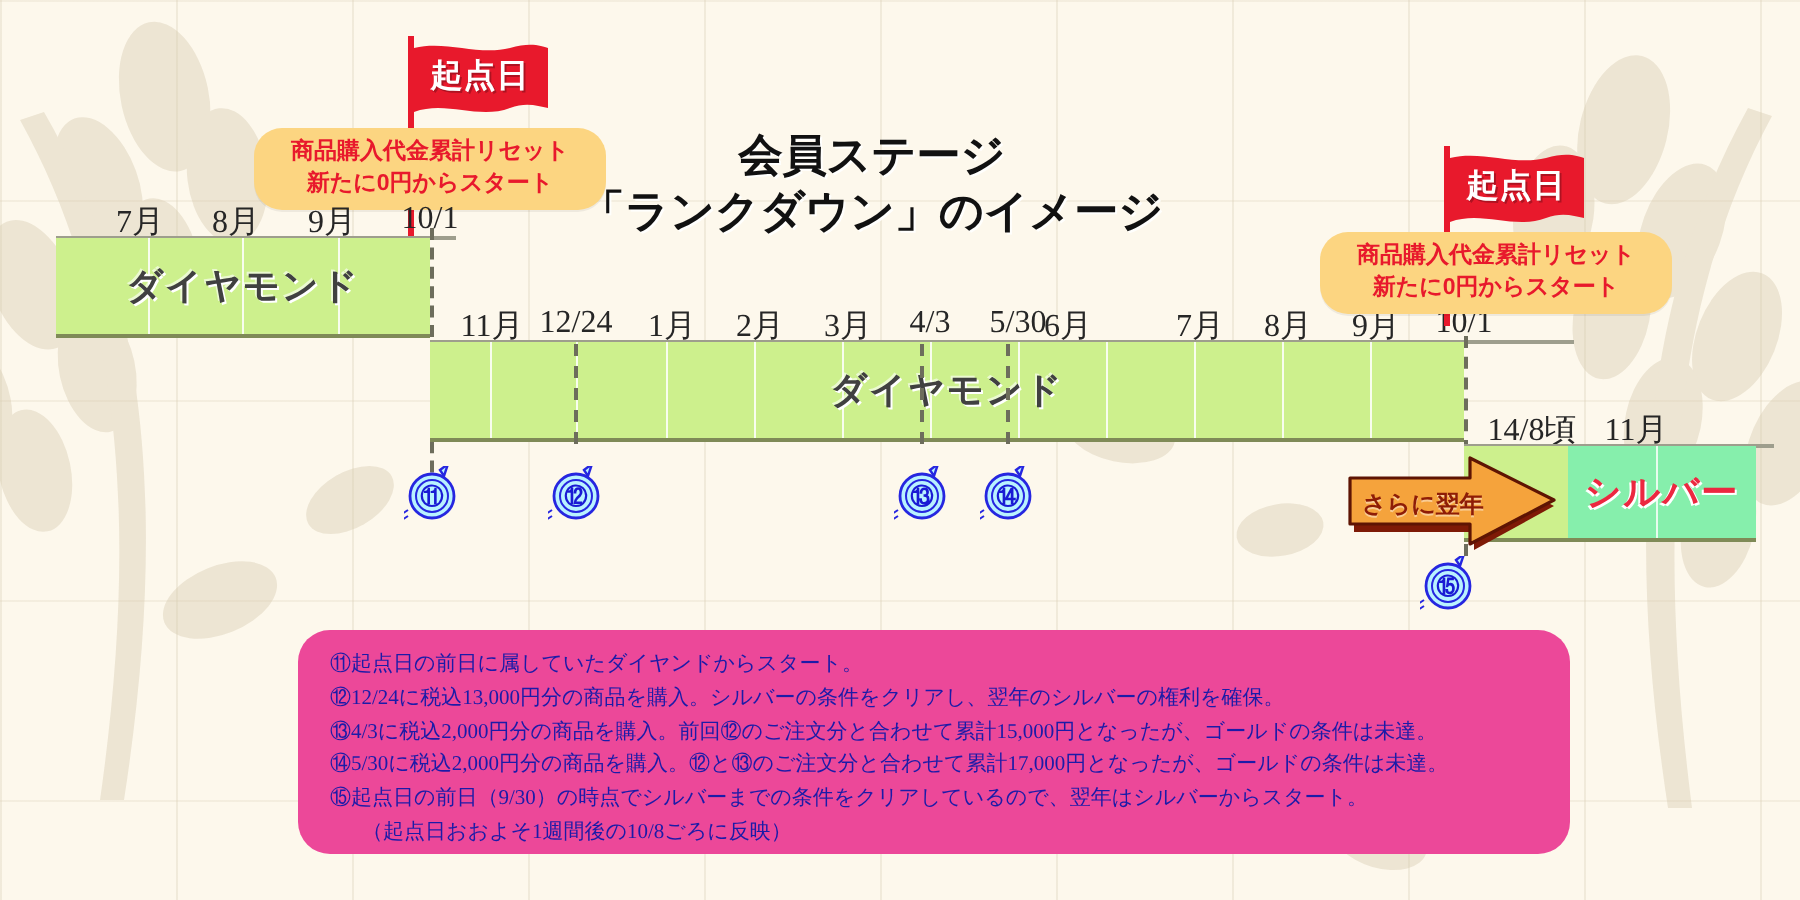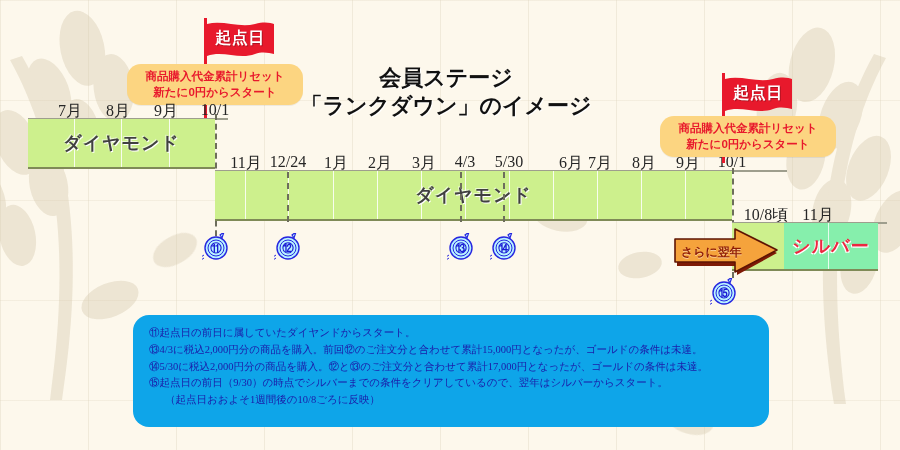--- a/index.html
+++ b/index.html
@@ -62,22 +62,22 @@
       color:#8e1c06;font-weight:bold;font-size:12px;white-space:nowrap;
       text-shadow:0 1px 0 rgba(255,255,255,.45);}
 
   
   .bubble{position:absolute;width:28px;height:28px;}
   .bubble .bub-num{position:absolute;inset:0;display:flex;
       align-items:center;justify-content:center;
       font-size:11.5px;font-weight:bold;color:#1a1ad4;}
 
   
-  .note{position:absolute;background:#0ea5e9;border-radius:16px;
-      padding:10px 16px;box-sizing:border-box;}
+  .note{position:absolute;background:#ec4899;border-radius:16px;
+      padding:10px 16px;box-sizing:border-box;margin-left:16px;}
   .note p{margin:0 0 1px 0;font-size:10.5px;line-height:1.5;color:#1b1ba8;
       font-family:"Liberation Serif","DejaVu Serif",serif;white-space:nowrap;}
   .note p.indent{padding-left:16px;}
 
   
   .title{position:absolute;text-align:center;font-weight:bold;
       font-size:22px;line-height:1.25;color:#111111;white-space:nowrap;
       text-shadow:1px 1px 0 rgba(255,255,255,.9);}
 </style>
 </head>
@@ -115,21 +115,21 @@
       <ellipse cx="300" cy="410" rx="26" ry="15" transform="rotate(-18 300 410)"></ellipse>
       <ellipse cx="690" cy="420" rx="24" ry="14" transform="rotate(16 690 420)"></ellipse>
       <ellipse cx="110" cy="300" rx="30" ry="17" transform="rotate(-22 110 300)"></ellipse>
       <ellipse cx="175" cy="250" rx="24" ry="14" transform="rotate(-30 175 250)"></ellipse>
       <ellipse cx="560" cy="215" rx="28" ry="16" transform="rotate(12 560 215)"></ellipse>
       <ellipse cx="640" cy="265" rx="22" ry="13" transform="rotate(-10 640 265)"></ellipse>
     </g>
   </svg>
   <div class="bg-grid"></div>
 
-  <div class="title" style="left:246px;top:64px;width:400px;">
+  <div class="title" style="left:236px;top:64px;width:400px;">
     <div>会員ステージ</div>
     <div>「ランクダウン」のイメージ</div>
   </div>
 
   <div class="flag" style="left:204px;top:18px;">
     <div class="pole" style="height:100px;"></div>
     <svg class="cloth" width="68" height="40" viewBox="0 0 68 40">
       <path d="M0 2 C 16 -2, 32 6, 48 2 C 58 -1, 64 1, 67 2 L 67 32 C 62 31, 56 29, 48 32 C 32 38, 16 28, 0 34 Z" fill="#e8192c"></path>
     </svg>
     <div class="cloth-txt" style="width:66px;height:33px;">起点日</div>
@@ -154,21 +154,21 @@
   </div>
   <div class="vdash" style="left:215px;top:114px;height:132px;"></div>
 
   <div class="tick" style="left:226px;top:153px;width:40px;">11月</div>
   <div class="tick" style="left:262px;top:153px;width:52px;">12/24</div>
   <div class="tick" style="left:316px;top:153px;width:40px;">1月</div>
   <div class="tick" style="left:360px;top:153px;width:40px;">2月</div>
   <div class="tick" style="left:404px;top:153px;width:40px;">3月</div>
   <div class="tick" style="left:445px;top:153px;width:40px;">4/3</div>
   <div class="tick" style="left:487px;top:153px;width:44px;">5/30</div>
-  <div class="tick" style="left:551px;top:153px;width:40px;">6月</div>
+  <div class="tick" style="left:514px;top:153px;width:40px;">6月</div>
   <div class="tick" style="left:580px;top:153px;width:40px;">7月</div>
   <div class="tick" style="left:624px;top:153px;width:40px;">8月</div>
   <div class="tick" style="left:668px;top:153px;width:40px;">9月</div>
   <div class="tick" style="left:710px;top:153px;width:44px;">10/1</div>
 
   <div class="axis-line" style="left:215px;top:170px;width:572px;"></div>
   <div class="bar bar-green" style="left:215px;top:171px;width:517px;height:50px;border-top:none;">
     <div class="bar-seg" style="left:30px;"></div>
     <div class="bar-seg" style="left:73px;"></div>
     <div class="bar-seg" style="left:118px;"></div>
@@ -193,21 +193,21 @@
       <path d="M0 2 C 16 -2, 32 6, 48 2 C 58 -1, 64 1, 67 2 L 67 32 C 62 31, 56 29, 48 32 C 32 38, 16 28, 0 34 Z" fill="#e8192c"></path>
     </svg>
     <div class="cloth-txt" style="width:66px;height:33px;">起点日</div>
   </div>
 
   <div class="callout" style="left:660px;top:116px;width:156px;">
     <div>商品購入代金累計リセット</div>
     <div>新たに0円からスタート</div>
   </div>
 
-  <div class="tick" style="left:742px;top:205px;width:48px;">10/8頃</div>
+  <div class="tick" style="left:742px;top:205px;width:48px;">14/8頃</div>
   <div class="tick" style="left:798px;top:205px;width:40px;">11月</div>
 
   <div class="axis-line" style="left:732px;top:222px;width:155px;"></div>
   <div class="bar bar-green" style="left:732px;top:223px;width:52px;height:48px;border-top:none;"></div>
   <div class="bar bar-pink" style="left:784px;top:223px;width:94px;height:48px;border-top:none;">
     <div class="bar-seg" style="left:44px;background:rgba(255,255,255,.8);"></div>
     <div class="bar-label lbl-sil">シルバー</div>
   </div>
 
 
@@ -264,19 +264,20 @@
       <path d="M18 2 L22 -1 L20 5 Z" fill="#b9f2ff" stroke="#2626e0" stroke-width="1.2"></path>
       <circle cx="14" cy="15" r="11" fill="#b9f2ff" stroke="#2626e0" stroke-width="1.4"></circle>
       <circle cx="14" cy="15" r="8" fill="none" stroke="#2626e0" stroke-width="1"></circle>
       <path d="M2 22 L-1 24 M2 25 L-1 27" stroke="#2626e0" stroke-width="1"></path>
     </svg>
     <div class="bub-num" style="top:2px;">⑮</div>
   </div>
 
   <div class="note" style="left:133px;top:315px;width:636px;height:112px;">
     <p>⑪起点日の前日に属していたダイヤンドからスタート。</p>
+    <p>⑫12/24に税込13,000円分の商品を購入。シルバーの条件をクリアし、翌年のシルバーの権利を確保。</p>
     <p>⑬4/3に税込2,000円分の商品を購入。前回⑫のご注文分と合わせて累計15,000円となったが、ゴールドの条件は未達。</p>
     <p>⑭5/30に税込2,000円分の商品を購入。⑫と⑬のご注文分と合わせて累計17,000円となったが、ゴールドの条件は未達。</p>
     <p>⑮起点日の前日（9/30）の時点でシルバーまでの条件をクリアしているので、翌年はシルバーからスタート。</p>
     <p class="indent">（起点日おおよそ1週間後の10/8ごろに反映）</p>
   </div>
 
 </div>
 
 </body></html>

